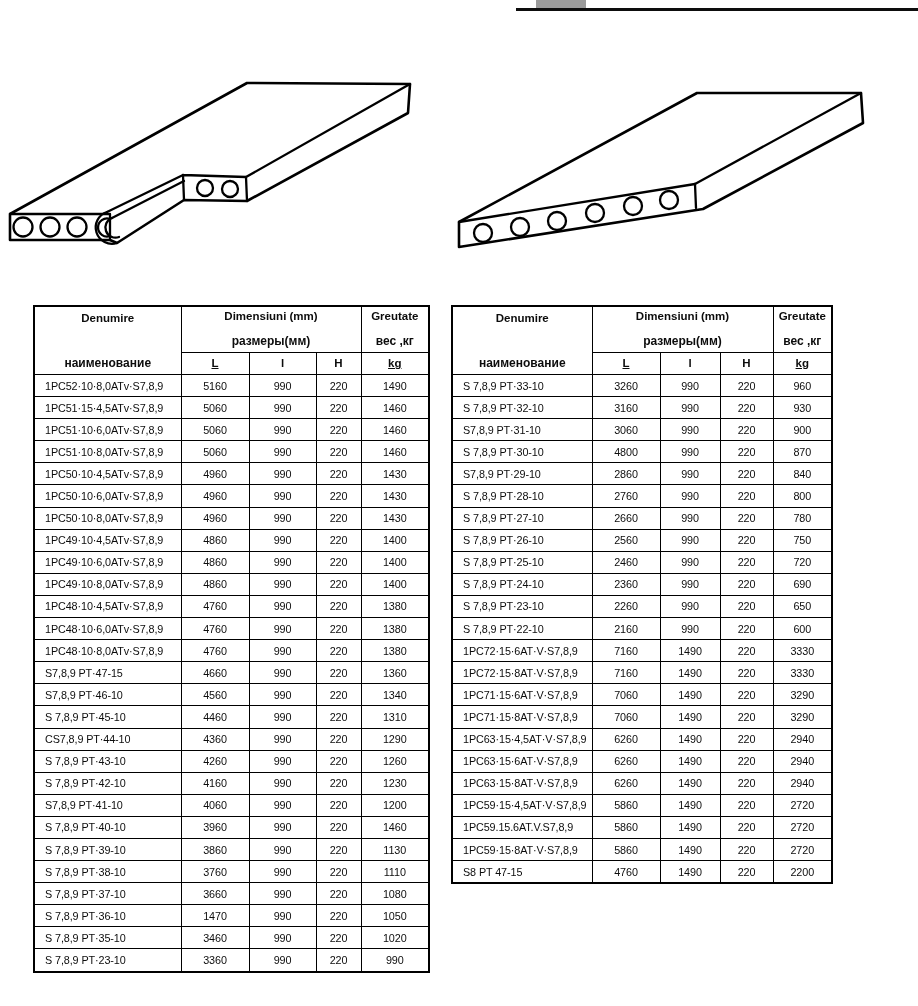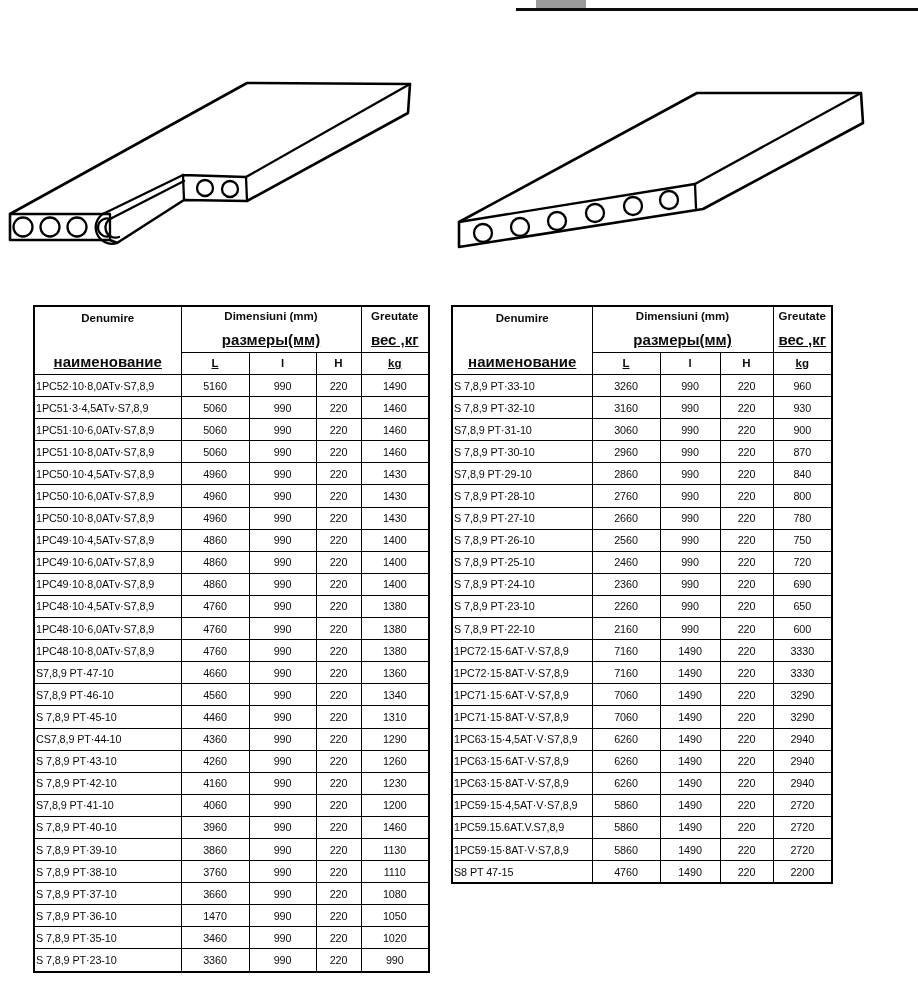--- a/index.html
+++ b/index.html
@@ -20,24 +20,24 @@
   }
   .t-left  { left:33px;  top:305px; width:395px; }
   .t-right { left:451px; top:305px; width:380px; }
   table.spec th, table.spec td { border:1.6px solid #000; overflow:hidden; white-space:nowrap; }
   table.spec th { font-weight:bold; padding:0; text-align:center; vertical-align:middle; }
   thead tr.main th { height:44px; }
   thead tr.sub  th { height:21px; font-size:11.5px; }
   .hdr-stack { display:flex; flex-direction:column; justify-content:space-between; align-items:center; height:38px; padding:2px 0 2px; }
   th.name-h .hdr-stack { height:58px; padding:5px 0 4px; }
   .ro { font-size:11.5px; line-height:1.1; }
-  .ru { font-size:15px; line-height:1.1;text-decoration:underline; }
+  .ru { font-size:12px; line-height:1.1; }
   .u  { text-decoration:underline; }
   tbody td { height:21.1px; font-size:10.8px; text-align:center; vertical-align:middle; padding:0; letter-spacing:-0.1px; }
-  tbody td.name { text-align:left; padding-left:1px; }
+  tbody td.name { text-align:left; padding-left:10px; }
 </style>
 </head>
 <body>
 
 <div class="toptab"></div>
 <div class="topline"></div>
 
 <svg class="figures" width="918" height="212" viewBox="0 0 918 212">
   <g fill="#ffffff" stroke="#000000" stroke-width="2.6" stroke-linejoin="round" stroke-linecap="round">
 
@@ -125,21 +125,21 @@
   </thead>
   <tbody>
       <tr>
         <td class="name">1PC52·10·8,0ATv·S7,8,9</td>
         <td class="num">5160</td>
         <td class="num">990</td>
         <td class="num">220</td>
         <td class="num">1490</td>
       </tr>
       <tr>
-        <td class="name">1PC51·3·4,5ATv·S7,8,9</td>
+        <td class="name">1PC51·15·4,5ATv·S7,8,9</td>
         <td class="num">5060</td>
         <td class="num">990</td>
         <td class="num">220</td>
         <td class="num">1460</td>
       </tr>
       <tr>
         <td class="name">1PC51·10·6,0ATv·S7,8,9</td>
         <td class="num">5060</td>
         <td class="num">990</td>
         <td class="num">220</td>
@@ -209,21 +209,21 @@
         <td class="num">1380</td>
       </tr>
       <tr>
         <td class="name">1PC48·10·8,0ATv·S7,8,9</td>
         <td class="num">4760</td>
         <td class="num">990</td>
         <td class="num">220</td>
         <td class="num">1380</td>
       </tr>
       <tr>
-        <td class="name">S7,8,9 PT·47-10</td>
+        <td class="name">S7,8,9 PT·47-15</td>
         <td class="num">4660</td>
         <td class="num">990</td>
         <td class="num">220</td>
         <td class="num">1360</td>
       </tr>
       <tr>
         <td class="name">S7,8,9 PT·46-10</td>
         <td class="num">4560</td>
         <td class="num">990</td>
         <td class="num">220</td>
@@ -369,21 +369,21 @@
       </tr>
       <tr>
         <td class="name">S7,8,9 PT·31-10</td>
         <td class="num">3060</td>
         <td class="num">990</td>
         <td class="num">220</td>
         <td class="num">900</td>
       </tr>
       <tr>
         <td class="name">S 7,8,9 PT·30-10</td>
-        <td class="num">2960</td>
+        <td class="num">4800</td>
         <td class="num">990</td>
         <td class="num">220</td>
         <td class="num">870</td>
       </tr>
       <tr>
         <td class="name">S7,8,9 PT·29-10</td>
         <td class="num">2860</td>
         <td class="num">990</td>
         <td class="num">220</td>
         <td class="num">840</td>

